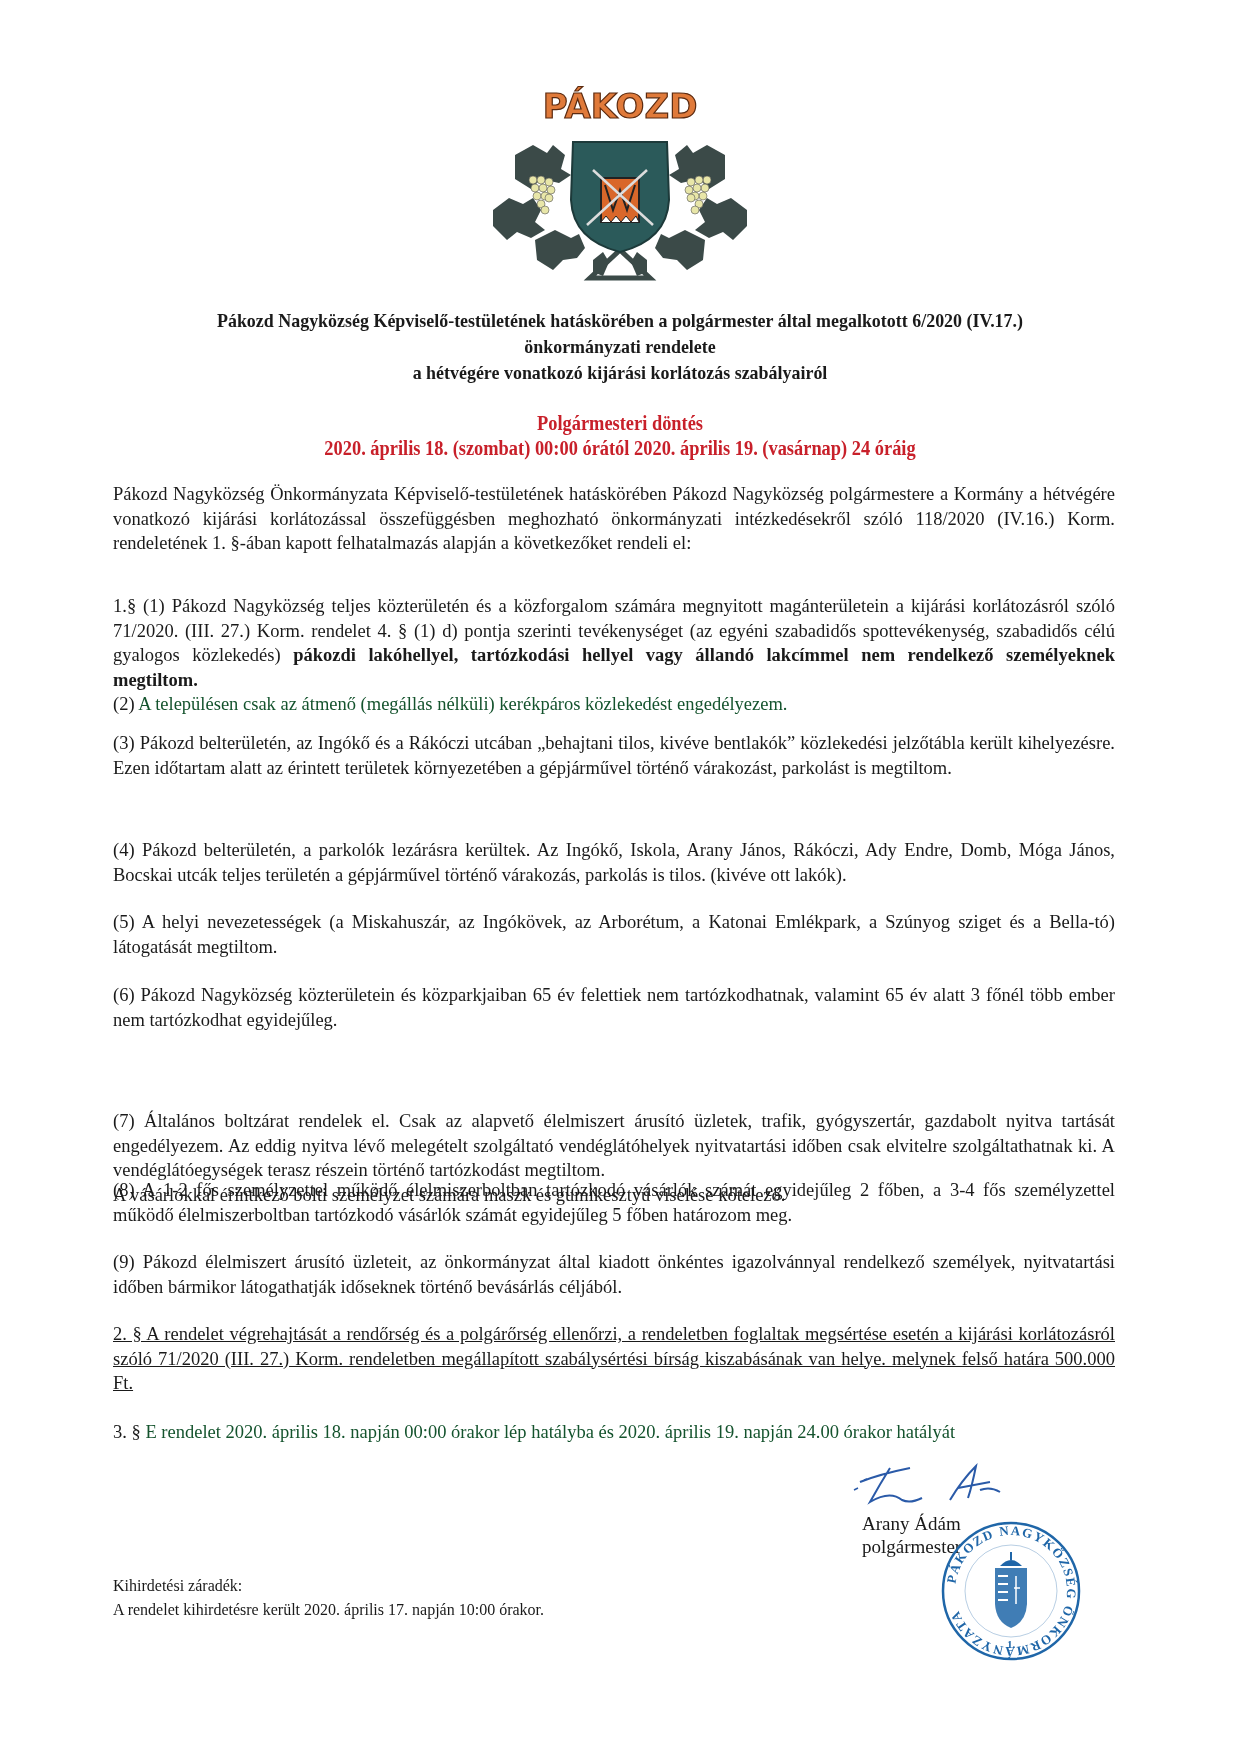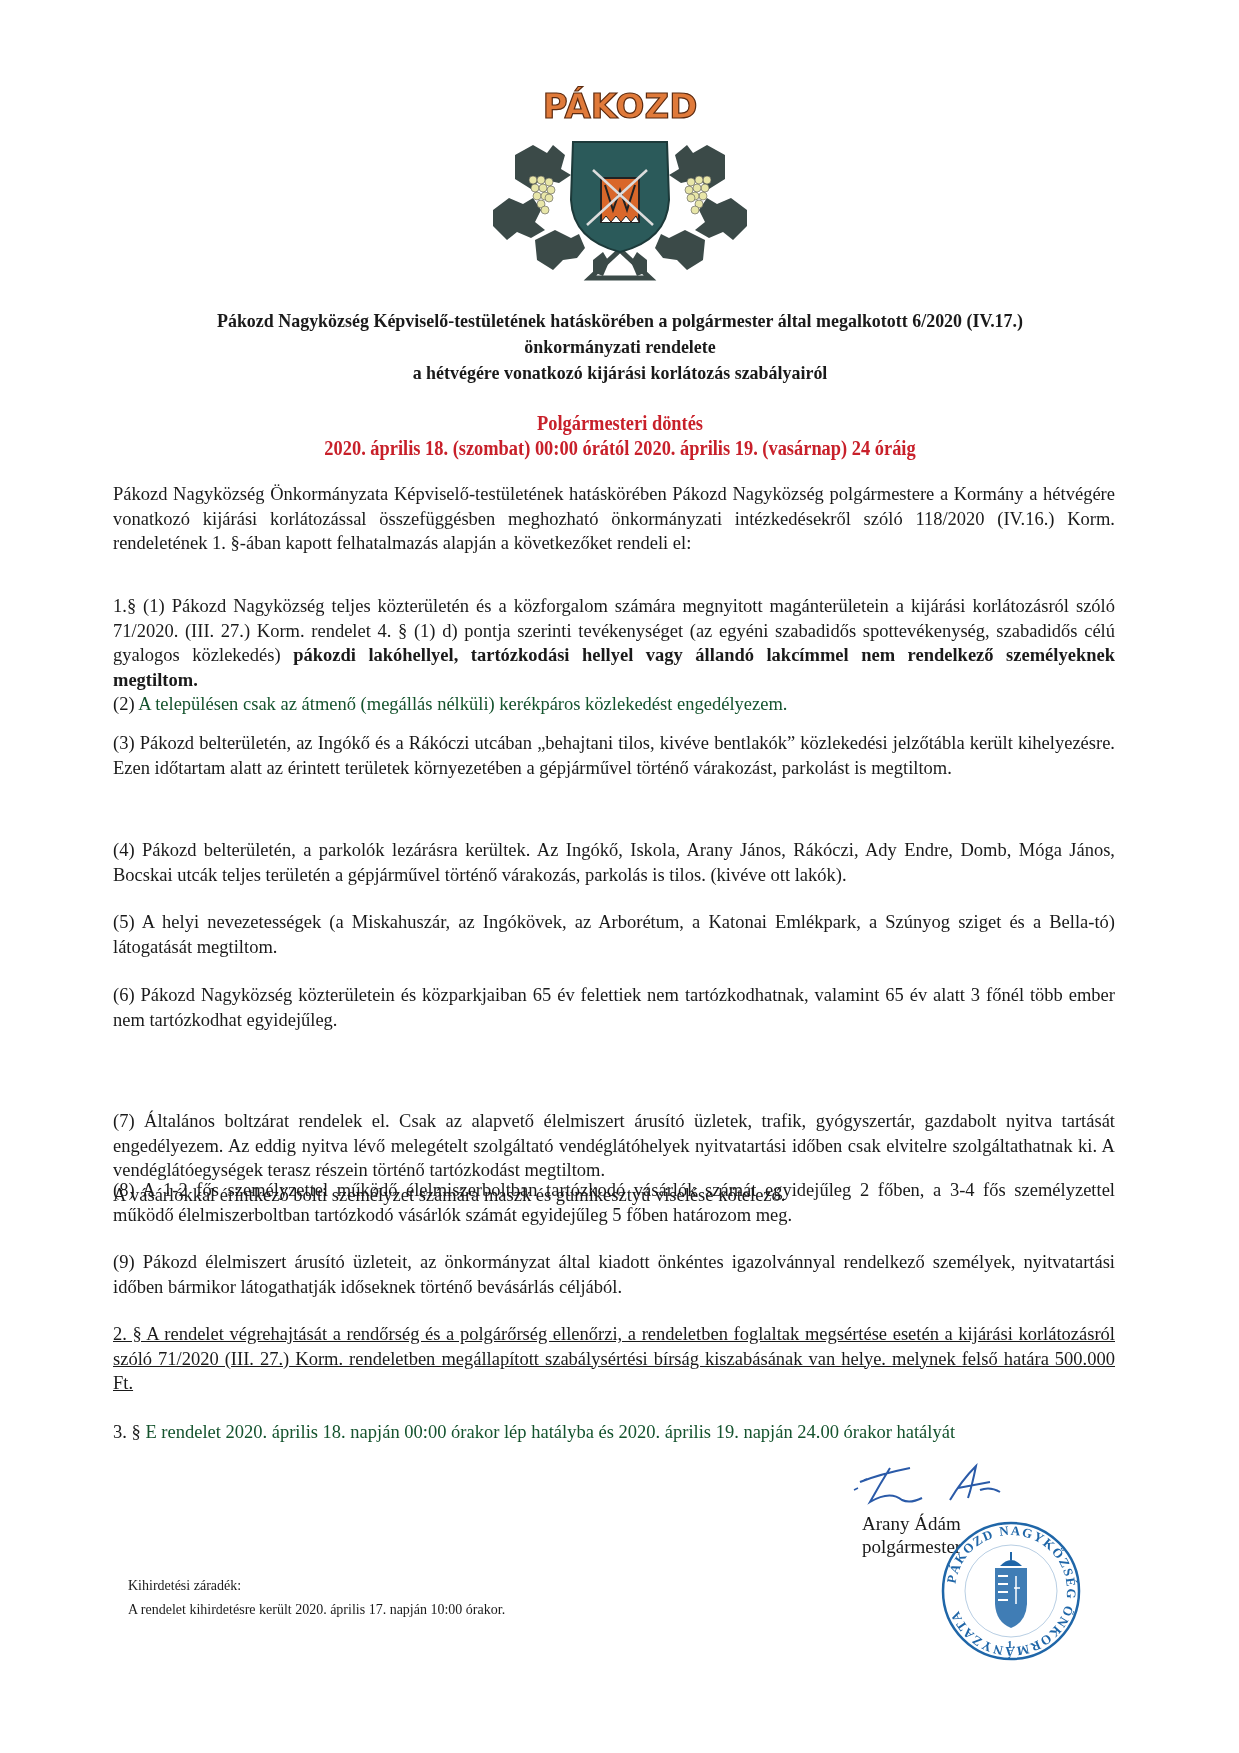--- a/index.html
+++ b/index.html
@@ -25,21 +25,21 @@
   .p6 { top: 983px; }
   .p7 { top: 1109px; }
   .p8 { top: 1178px; }
   .p9 { top: 1250px; }
   .s2 { top: 1322px; text-decoration: underline; }
   .s3 { top: 1420px; }
   .s3 .indent { padding-left: 30px; display: block; }
   .signature { position: absolute; left: 850px; top: 1460px; width: 170px; height: 48px; }
   .signer { position: absolute; left: 862px; top: 1512px; font-size: 19px; line-height: 23px; }
   .stamp { position: absolute; left: 940px; top: 1520px; width: 142px; height: 142px; }
-  .closing { position: absolute; left: 128px; top: 1574px; font-size: 14px; line-height: 24px; }
+  .closing { position: absolute; left: 113px; top: 1574px; font-size: 16px; line-height: 24px; }
 </style>
 </head>
 <body>
 
 <div class="crest">
   <svg viewBox="0 0 290 210">
     <text x="145" y="38" text-anchor="middle" font-family="DejaVu Sans, sans-serif" font-weight="bold" font-size="34" fill="#e07a3a" stroke="#5a2a10" stroke-width="1.2">PÁKOZD</text>
 
     <g fill="#3b4a48">
       <path d="M40 75 l18 -10 l14 8 l6 -8 l12 10 l-4 14 l10 6 l-12 8 l-18 -4 l-10 10 l-16 -10 z"></path>

